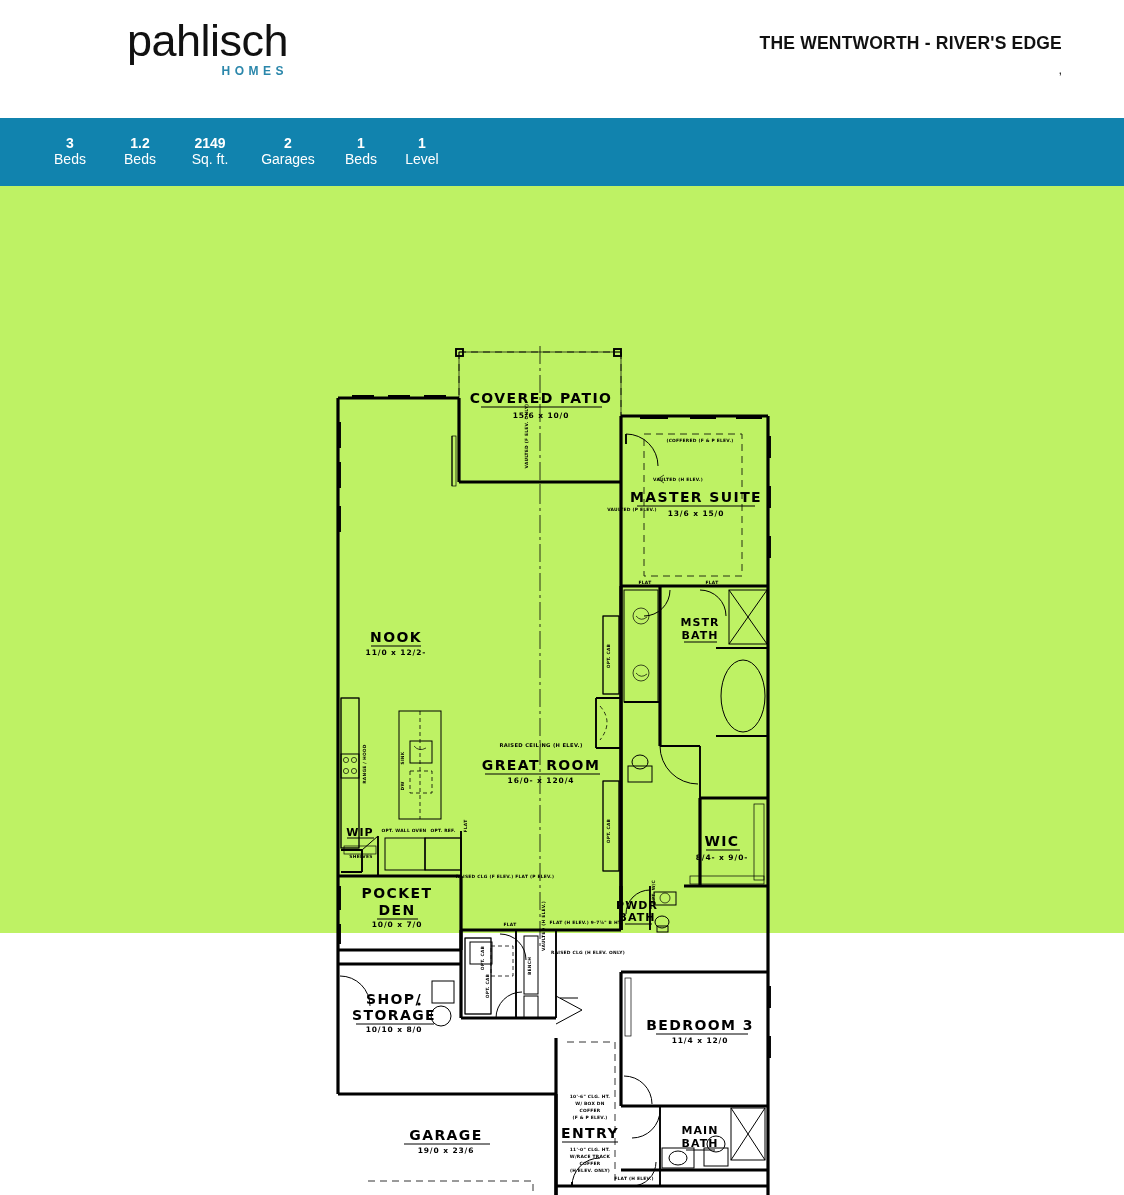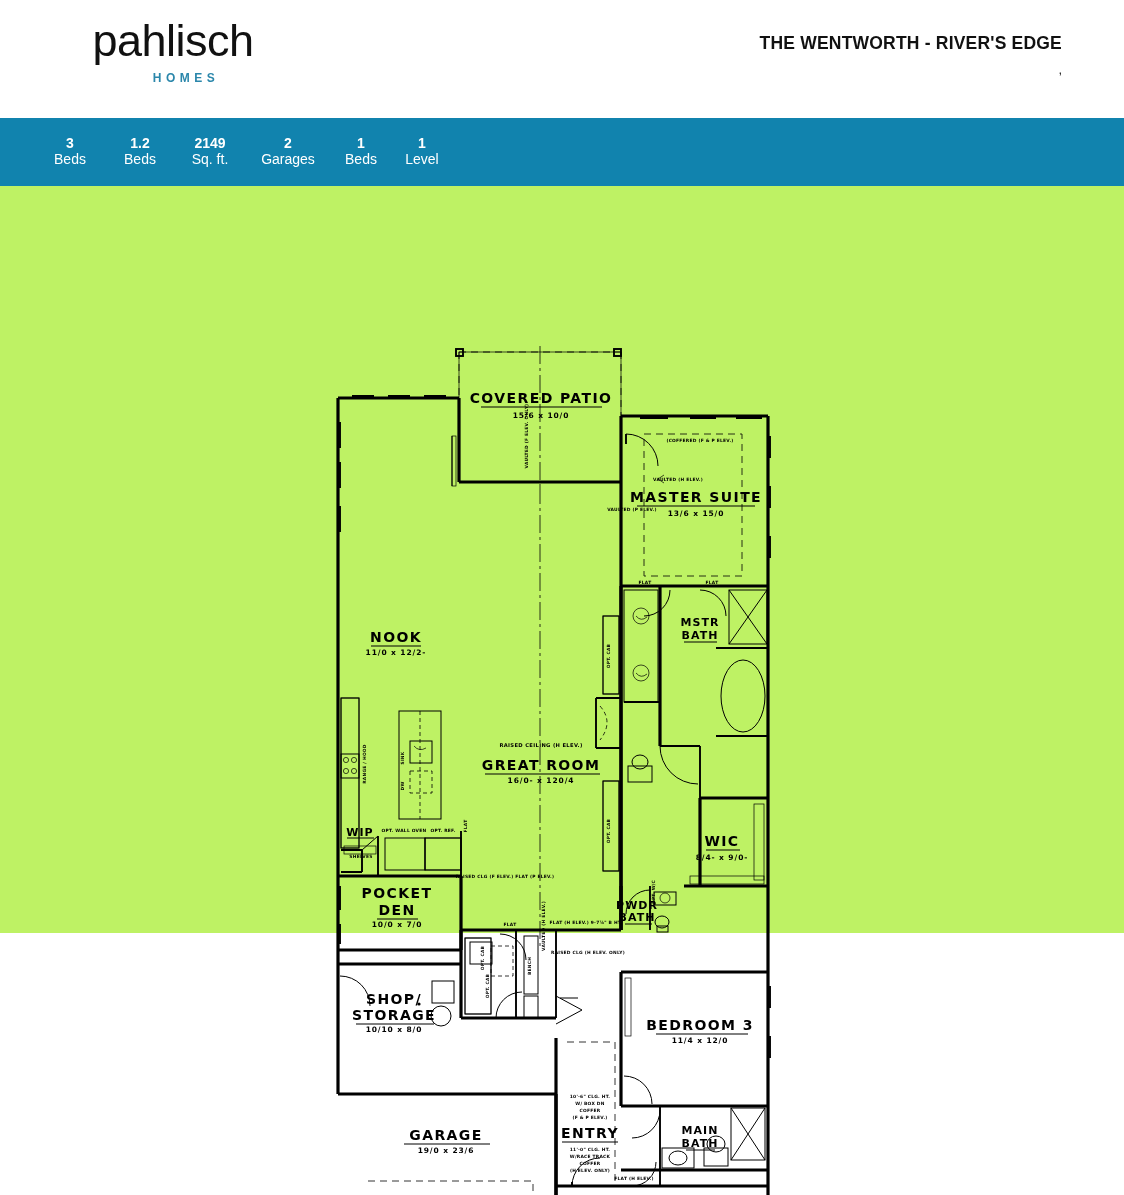--- a/index.html
+++ b/index.html
@@ -29,31 +29,31 @@
     width: 230px;
     text-align: center;
   }
   .logo-word {
     font-family: "Liberation Sans", sans-serif;
     font-size: 45px;
     font-weight: 300;
     letter-spacing: -0.5px;
     line-height: 1;
     color: #111111;
-    text-align: center;
+    text-align: right;
     margin: 0;
   }
   .logo-sub {
     font-family: "Liberation Sans", sans-serif;
     font-size: 12px;
     font-weight: 700;
     letter-spacing: 4.5px;
     color: #2b87ab;
-    text-align: center;
-    margin-top: 8px;
+    text-align: right;
+    margin-top: 1px;
     margin-left: 26px;
   }
   .plan-title {
     position: absolute;
     right: 62px;
     top: 33px;
     font-size: 17.5px;
     font-weight: 700;
     letter-spacing: 0.2px;
     color: #111111;

